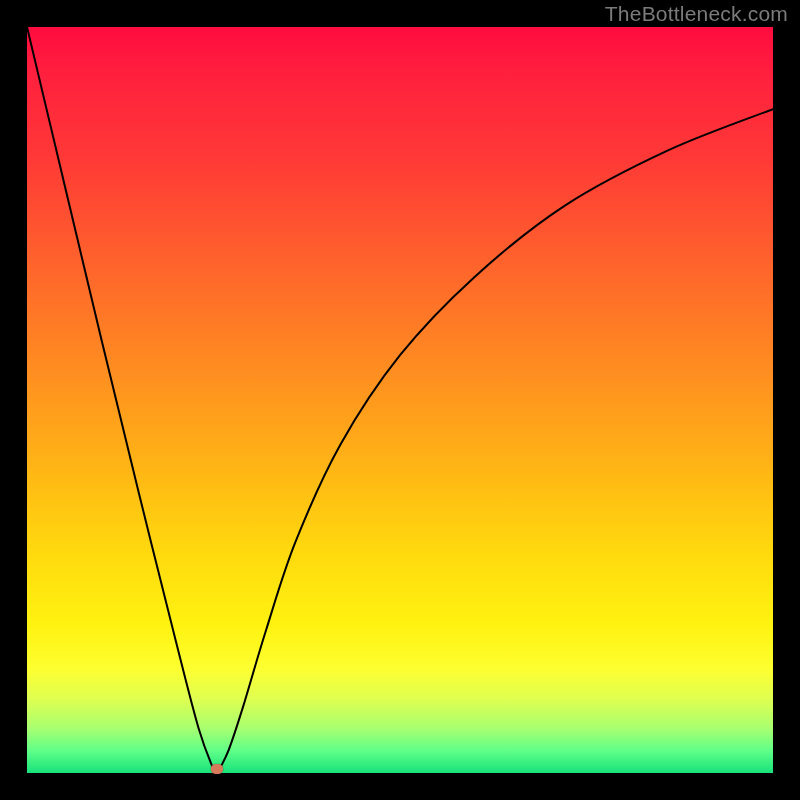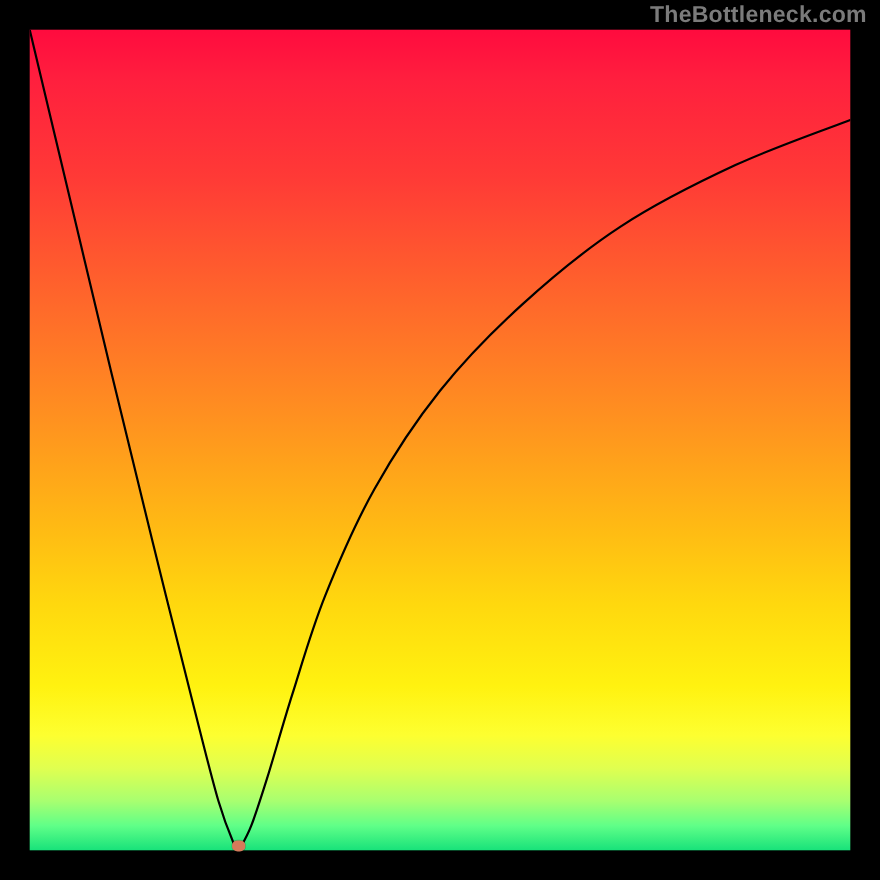--- a/index.html
+++ b/index.html
@@ -42,21 +42,21 @@
       #60ff88 97%,
       #18e27a 100%
     );
   }
   .attribution {
     position: absolute;
     top: 2px;
     right: 12px;
     color: #7b7b7b;
     font-size: 21px;
-    font-weight: 700;
+    font-weight: 400;
     letter-spacing: 0.2px;
     user-select: none;
     margin-left: 22px;
   }
   svg.curve {
     position: absolute;
     top: 27px;
     left: 27px;
     width: 746px;
     height: 746px;

